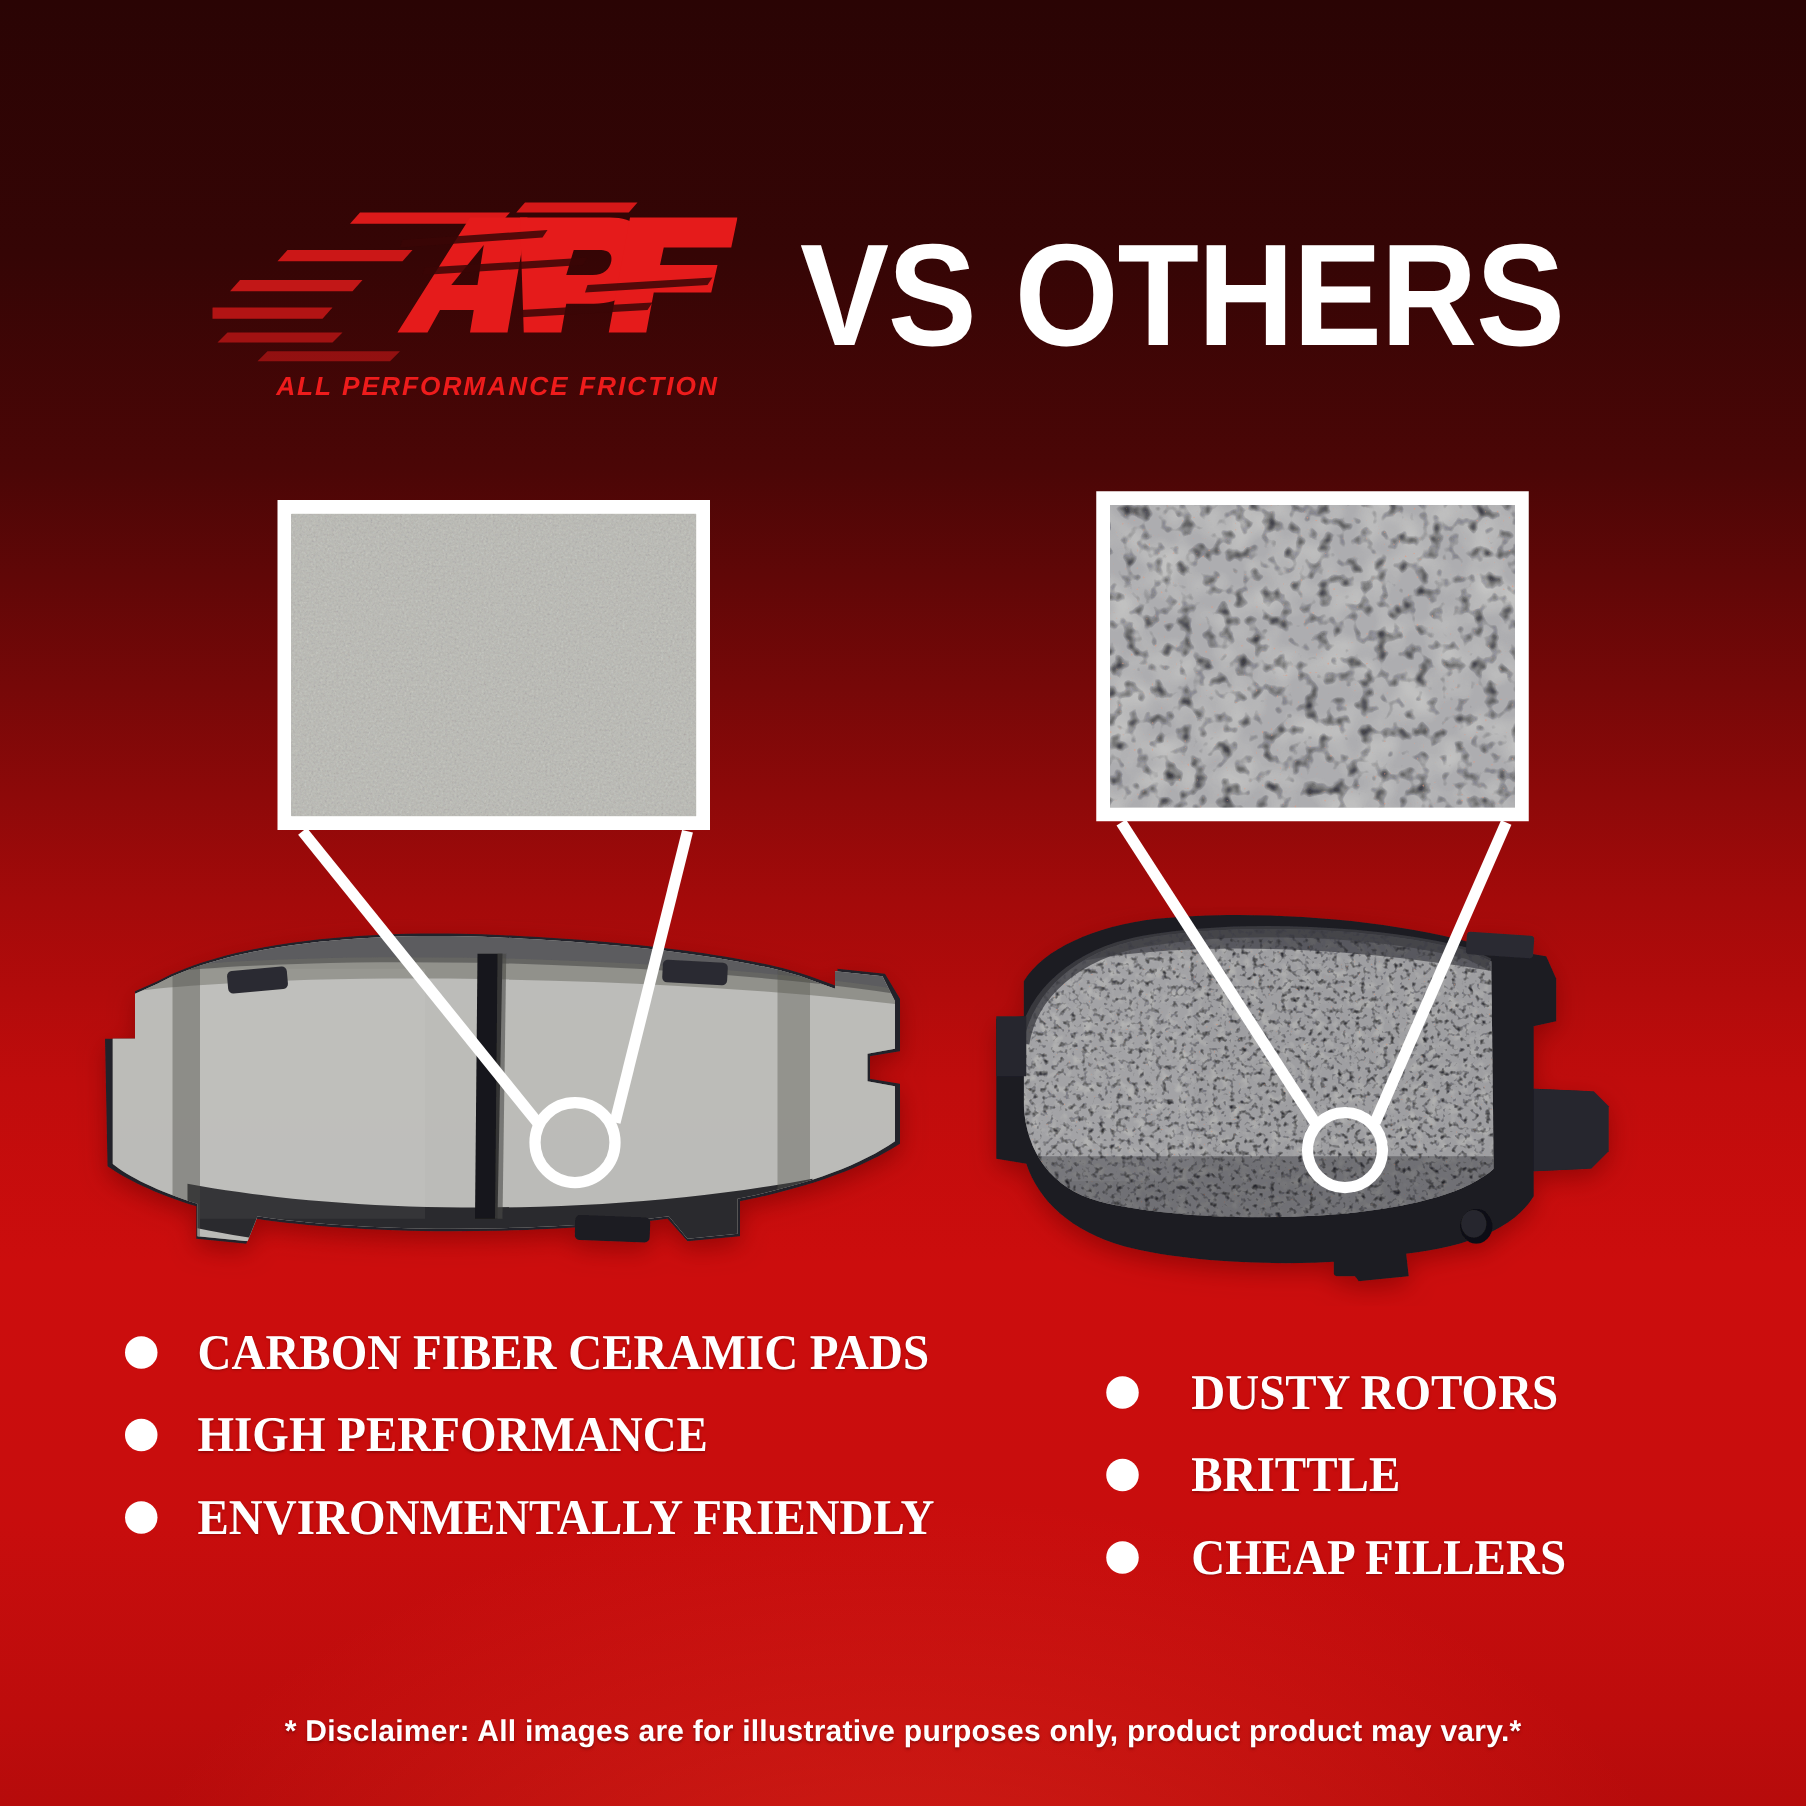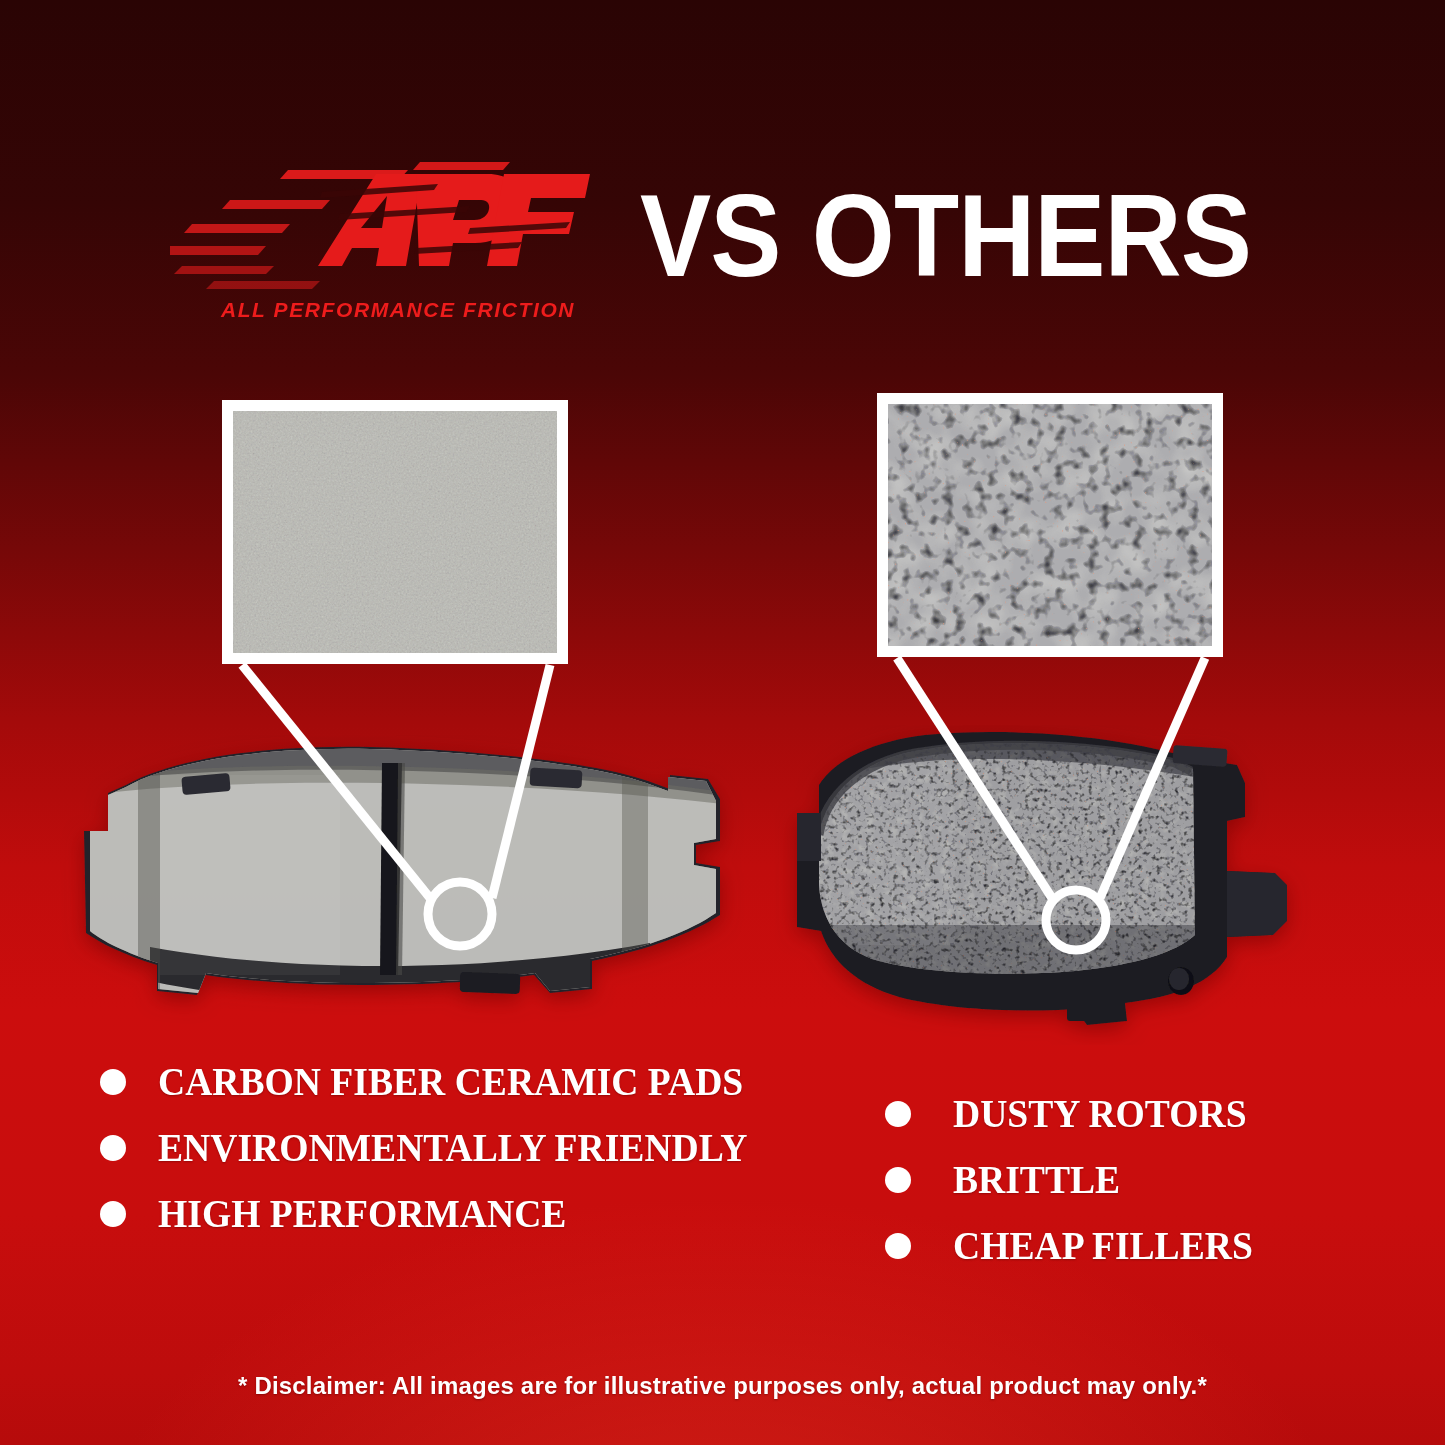--- a/index.html
+++ b/index.html
@@ -365,38 +365,38 @@
     </g>
   </svg>
 
   <div class="col" id="left-col">
     <div class="feat">
       <span class="bullet"></span>
       <span class="feat-label">CARBON FIBER CERAMIC PADS</span>
     </div>
     <div class="feat">
       <span class="bullet"></span>
+      <span class="feat-label">HIGH PERFORMANCE</span>
+    </div>
+    <div class="feat">
+      <span class="bullet"></span>
       <span class="feat-label">ENVIRONMENTALLY FRIENDLY</span>
     </div>
-    <div class="feat">
-      <span class="bullet"></span>
-      <span class="feat-label">HIGH PERFORMANCE</span>
-    </div>
   </div>
 
   <div class="col" id="right-col">
     <div class="feat">
       <span class="bullet"></span>
       <span class="feat-label">DUSTY ROTORS</span>
     </div>
     <div class="feat">
       <span class="bullet"></span>
       <span class="feat-label">BRITTLE</span>
     </div>
     <div class="feat">
       <span class="bullet"></span>
       <span class="feat-label">CHEAP FILLERS</span>
     </div>
   </div>
 
-  <div class="disclaimer">* Disclaimer: All images are for illustrative purposes only, actual product may only.*</div>
+  <div class="disclaimer">* Disclaimer: All images are for illustrative purposes only, product product may vary.*</div>
 
 </div>
 
 </body></html>

